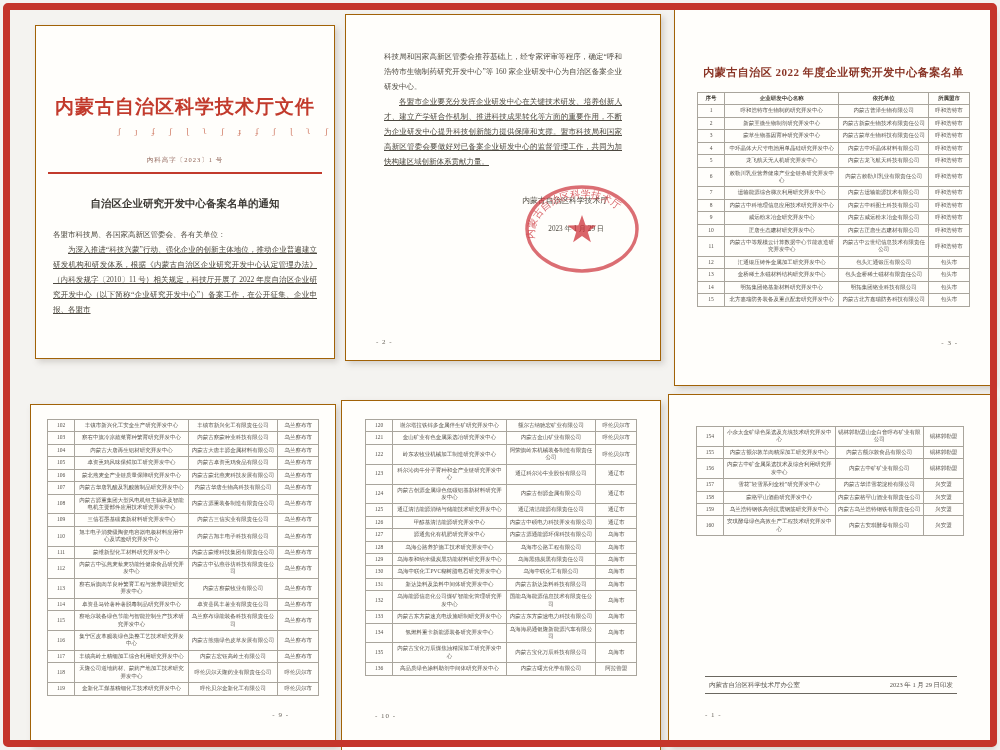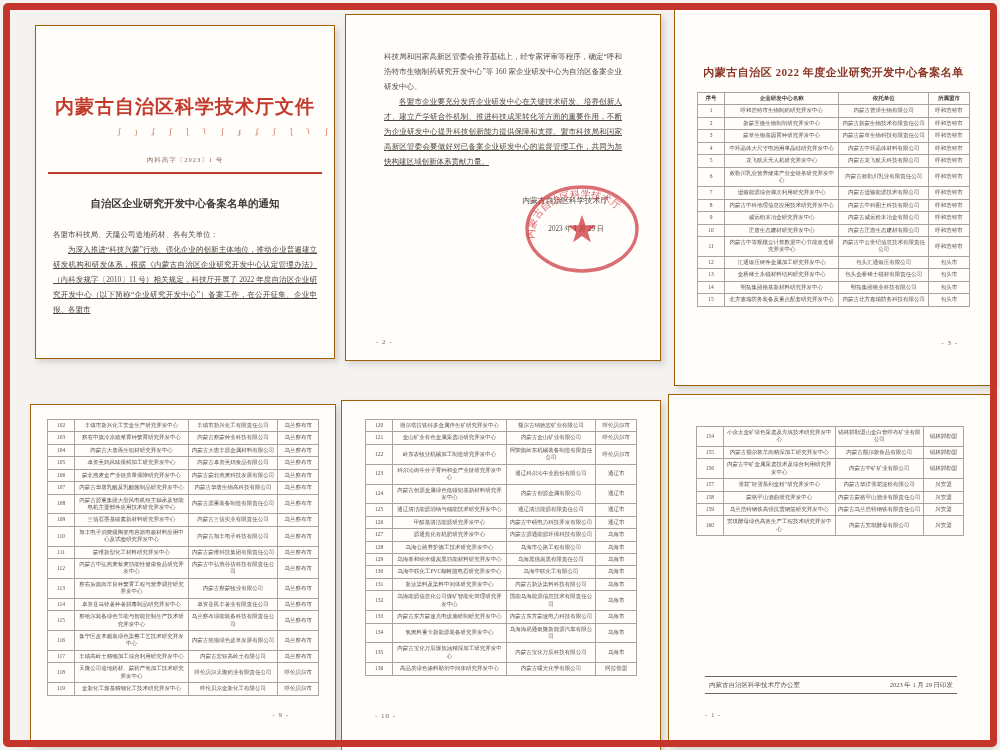--- a/index.html
+++ b/index.html
@@ -71,21 +71,21 @@
 
   <div class="page" id="p1">
     <div class="p1-header">内蒙古自治区科学技术厅文件</div>
     <div class="p1-mongolian">ʃ ȷ ʄ ʃ ɭ ʅ ʃ ɟ ʄ ʃ ɭ ʅ ʃ</div>
     <div class="p1-docnum">内科高字〔2023〕1 号</div>
     <div class="p1-redline"></div>
     <div class="p1-title">
       <div>自治区企业研究开发中心备案名单的通知</div>
     </div>
     <div class="doc-body p1-body">
-      <div>各盟市科技局、天隆公司道地药材、各有关单位：</div>
+      <div>各盟市科技局、各国家高新区管委会、各有关单位：</div>
       <div class="indent">为深入推进“科技兴蒙”行动、强化企业的创新主体地位，推动企业普遍建立研发机构和研发体系，根据《内蒙古自治区企业研究开发中心认定管理办法》（内科发规字〔2010〕11 号）相关规定，科技厅开展了 2022 年度自治区企业研究开发中心（以下简称“企业研究开发中心”）备案工作，在公开征集、企业申报、各盟市</div>
     </div>
   </div>
 
   <div class="page" id="p2">
     <div class="doc-body p2-body">
       <div>科技局和国家高新区管委会推荐基础上，经专家评审等程序，确定“呼和浩特市生物制药研究开发中心”等 160 家企业研发中心为自治区备案企业研发中心。</div>
       <div class="indent">各盟市企业要充分发挥企业研发中心在关键技术研发、培养创新人才、建立产学研合作机制、推进科技成果转化等方面的重要作用，不断为企业研发中心提升科技创新能力提供保障和支撑。盟市科技局和国家高新区管委会要做好对已备案企业研发中心的监督管理工作，共同为加快构建区域创新体系贡献力量。</div>
     </div>
     <div class="sig-name">内蒙古自治区科学技术厅</div>

